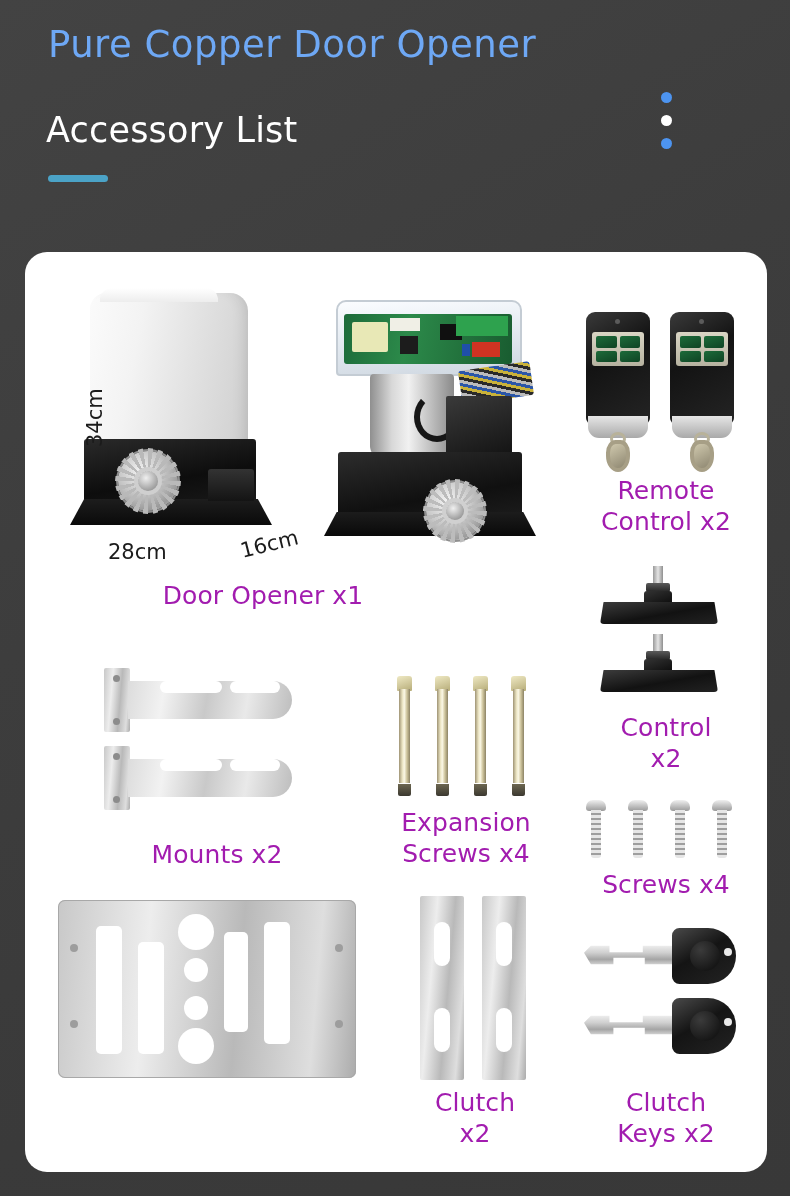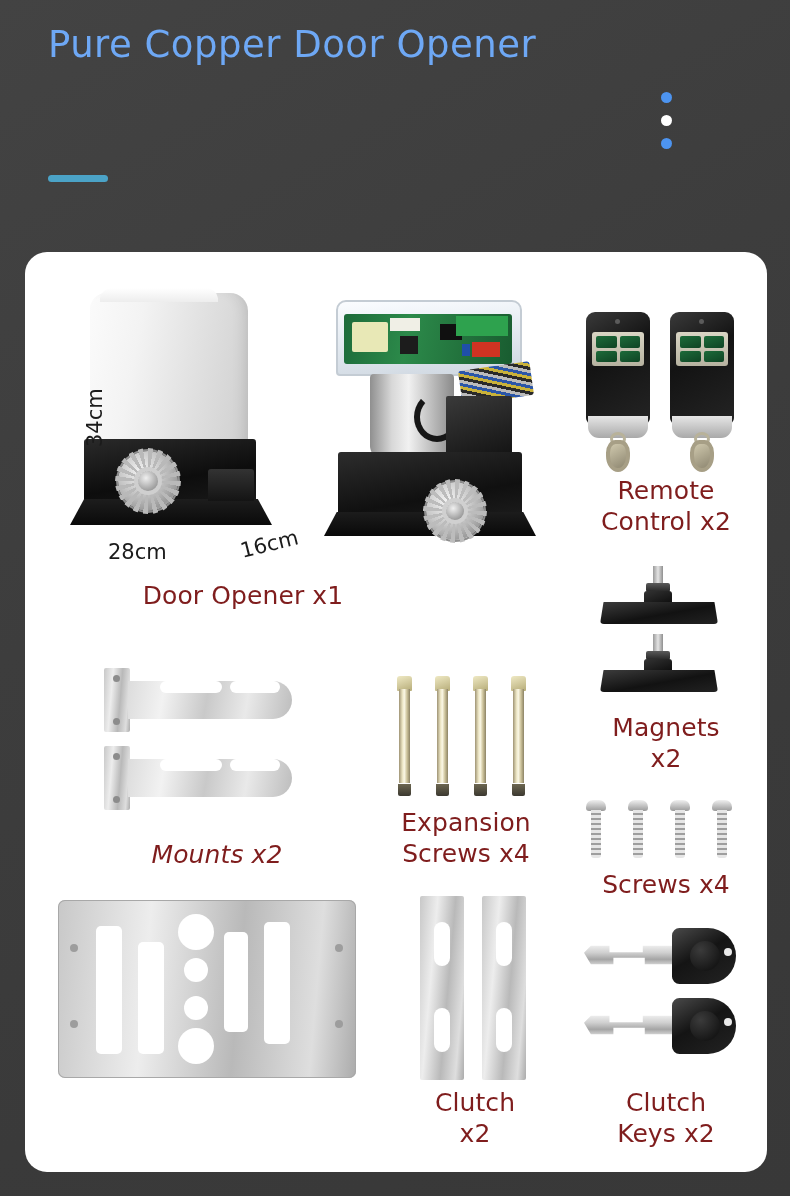--- a/index.html
+++ b/index.html
@@ -39,21 +39,21 @@
   .dot.w { background: #ffffff; }
 
   
   .card {
     position: absolute; left: 25px; top: 252px;
     width: 742px; height: 920px;
     background: #ffffff; border-radius: 22px; overflow: hidden;
   }
   .cap {
     position: absolute; text-align: center;
-    color: #7f1d1d; font-size: 25px; line-height: 1.22; letter-spacing: .1px;
+    color: #a21caf; font-size: 25px; line-height: 1.22; letter-spacing: .1px;
     white-space: pre-line;
   }
   .dim { position: absolute; color: #1b1b1b; font-size: 21px; white-space: nowrap; }
 
   
   .metal   { background: linear-gradient(100deg,#dcdcdc 0%,#f2f2f2 22%,#c9c9c9 48%,#e9e9e9 72%,#bdbdbd 100%); }
   .metal2  { background: linear-gradient(95deg,#c8c8c8 0%,#ededed 30%,#b9b9b9 60%,#dedede 85%,#ababab 100%); }
 
   
   .unit { position: absolute; left: 68px; top: 293px; width: 212px; height: 238px; }
@@ -282,20 +282,21 @@
     content:""; position:absolute; left:18px; top:13px; width:30px; height:30px; border-radius:50%;
     background: radial-gradient(circle at 35% 30%, #3b3b3b, #0a0a0a);
   }
   .key .eye { position:absolute; left:140px; top:20px; width:8px; height:8px; border-radius:50%; background:#e9e9e9; }
 </style>
 </head>
 <body>
 
 <div class="hdr">
   <div class="brand-title">Pure Copper Door Opener</div>
+  <div class="section-title">Accessory List</div>
   <div class="accent-bar"></div>
 
   <div class="dots">
     <span class="dot b"></span>
     <span class="dot w"></span>
     <span class="dot b"></span>
   </div>
 </div>
 
 <div class="card">
@@ -325,21 +326,21 @@
     <div class="brkt"></div>
     <div class="mbase"></div>
     <div class="mfoot"></div>
     <div class="mgear"></div>
   </div>
 
   <div class="dim dim-h" style="left:58px; top:195px;">34cm</div>
   <div class="dim" style="left:83px; top:288px;">28cm</div>
   <div class="dim" style="left:215px; top:280px; transform:rotate(-14deg);">16cm</div>
 
-  <div class="cap" style="left:78px; top:329px; width:280px;">Door Opener x1</div>
+  <div class="cap" style="left:98px; top:329px; width:280px;">Door Opener x1</div>
 
   <div class="remotes" style="left:561px; top:60px;">
     <div class="remote r1">
       <div class="body">
           <div class="led"></div>
         <div class="pad">
             <span></span>
             <span></span>
             <span></span>
             <span></span>
@@ -374,21 +375,21 @@
         <div class="neck"></div>
         <div class="bar"></div>
     </div>
     <div class="mag m2">
       <div class="stem"></div>
         <div class="nut"></div>
         <div class="neck"></div>
         <div class="bar"></div>
     </div>
   </div>
-  <div class="cap" style="left:541px; top:461px; width:200px;">Magnets
+  <div class="cap" style="left:541px; top:461px; width:200px;">Control
 x2</div>
 
   <div class="mounts" style="left:79px; top:416px;">
     <div class="mount u1">
       <div class="vert metal2">
           <b class="t"></b>
           <b class="b"></b>
         </div>
       <div class="arm metal"></div>
       <div class="slot s1"></div>
@@ -397,21 +398,21 @@
     <div class="mount u2">
       <div class="vert metal2">
           <b class="t"></b>
           <b class="b"></b>
         </div>
       <div class="arm metal"></div>
       <div class="slot s1"></div>
         <div class="slot s2"></div>
     </div>
   </div>
-  <div class="cap" style="left:72px; top:588px; width:240px;font-style:italic;">Mounts x2</div>
+  <div class="cap" style="left:72px; top:588px; width:240px;">Mounts x2</div>
 
   <div class="expscrews" style="left:371px; top:424px;">
     <div class="exp" style="left:0;">
       <div class="head"></div>
         <div class="shaft"></div>
         <div class="tip"></div>
       </div>
     <div class="exp" style="left:38px;">
       <div class="head"></div>
         <div class="shaft"></div>

